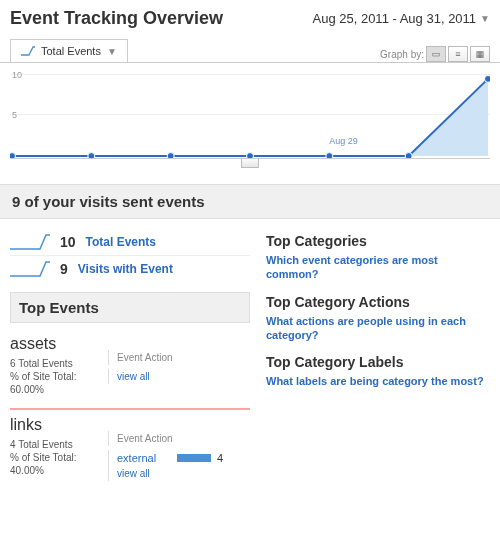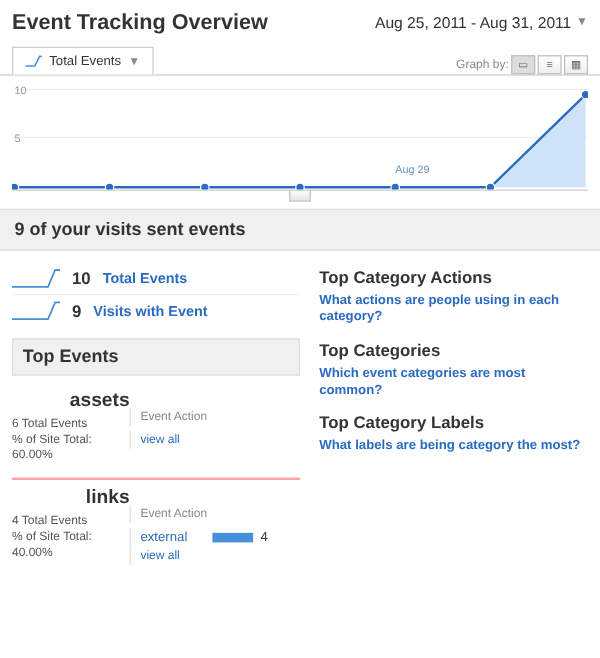--- a/index.html
+++ b/index.html
@@ -15,35 +15,35 @@
   .gb-btn { width: 20px; height: 16px; border: 1px solid #bbb; background: linear-gradient(#fff,#eee); cursor: pointer; display: flex; align-items: center; justify-content: center; font-size: 9px; color: #666; }
   .gb-btn.active { background: #ddd; }
   .chart-wrap { padding: 6px 10px 0; }
   .chart { position: relative; width: 100%; height: 90px; border-bottom: 1px solid #ccc; }
   .grid-line { position: absolute; left: 0; right: 0; border-top: 1px solid #eee; }
   .y-label { position: absolute; left: 2px; font-size: 9px; color: #999; }
   .x-label { position: absolute; font-size: 9px; color: #6a8fbf; }
   .chart svg { position: absolute; left: 0; top: 0; width: 100%; height: 100%; }
   .scrubber { display: flex; justify-content: center; margin-top: -1px; }
   .scrubber-handle { width: 18px; height: 10px; background: linear-gradient(#fff,#e5e5e5); border: 1px solid #bbb; border-top: none; cursor: pointer; }
-  .summary-bar { background: #f0f0f0; border-top: 1px solid #ddd; border-bottom: 1px solid #ddd; padding: 8px 12px; font-size: 15px; font-weight: bold; margin-top: 6px; }
+  .summary-bar { background: #f0f0f0; border-top: 1px solid #ddd; border-bottom: 1px solid #ddd; padding: 8px 12px; font-size: 15px; font-weight: bold; margin-top: 16px; }
   .body-cols { display: flex; padding: 10px 10px 10px; gap: 16px; }
   .col-left { width: 240px; }
   .col-right { flex: 1; }
   .metric-row { display: flex; align-items: center; gap: 10px; padding: 4px 0; border-top: 1px solid #eee; }
   .metric-row:first-child { border-top: none; }
   .spark { width: 40px; height: 18px; flex-shrink: 0; }
   .metric-val { font-size: 14px; font-weight: bold; }
   .metric-lbl { font-size: 12px; font-weight: bold; color: #2a6bc0; }
   .section-header { background: #f0f0f0; border: 1px solid #ddd; padding: 6px 8px; font-size: 15px; font-weight: bold; margin: 10px 0 6px; }
   .event-block { margin-bottom: 12px; border-top: 2px solid #fca5a5; padding-top: 6px; }
   .event-block:first-of-type { border-top: none; }
   .eb-row { display: flex; align-items: flex-start; }
   .eb-left { width: 98px; }
-  .eb-title { font-size: 16px; font-weight: bold; margin-bottom: 4px; text-align: right; }
+  .eb-title { font-size: 16px; font-weight: normal; margin-bottom: 4px; }
   .eb-sub { font-size: 10px; color: #555; line-height: 1.3; }
   .eb-right { flex: 1; }
   .eb-head { font-size: 10px; color: #888; border-left: 1px solid #ddd; padding: 2px 0 2px 8px; margin-bottom: 4px; margin-top: 15px; }
   .action-row { display: flex; align-items: center; font-size: 11px; padding: 2px 0 2px 8px; border-left: 1px solid #ddd; }
   .action-name { color: #2a6bc0; width: 54px; }
   .action-bar { height: 8px; background: #4a90d9; margin: 0 6px; }
   .action-val { color: #333; }
   .action-viewall { font-size: 10px; color: #2a6bc0; padding: 2px 0 2px 8px; border-left: 1px solid #ddd; cursor: pointer; }
   .r-section h3 { font-size: 14px; font-weight: bold; margin: 4px 0 4px; }
   .r-section a { font-size: 11px; color: #2a6bc0; font-weight: bold; text-decoration: none; display: block; margin-bottom: 12px; cursor: pointer; line-height: 1.3; }
@@ -155,25 +155,25 @@
                 <span class="action-val">4</span>
               </div>
               <div class="action-viewall">view all</div>
             </div>
           </div>
         </div>
       </div>
   </div>
   <div class="col-right" id="right-sections">
       <div class="r-section">
+        <h3>Top Categories</h3>
+        <a>Which event categories are most common?</a>
+      </div>
+      <div class="r-section">
         <h3>Top Category Actions</h3>
         <a>What actions are people using in each category?</a>
-      </div>
-      <div class="r-section">
-        <h3>Top Categories</h3>
-        <a>Which event categories are most common?</a>
       </div>
       <div class="r-section">
         <h3>Top Category Labels</h3>
         <a>What labels are being category the most?</a>
       </div>
     </div>
 </div>
 
 </body></html>

